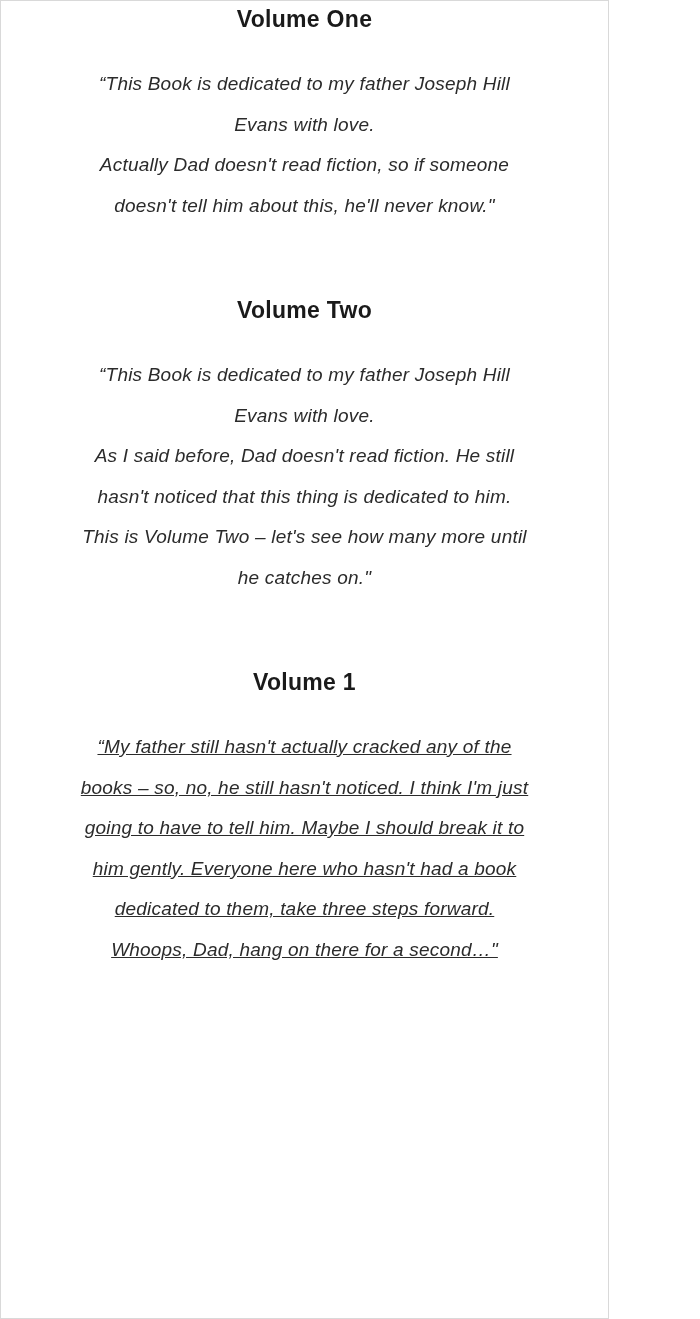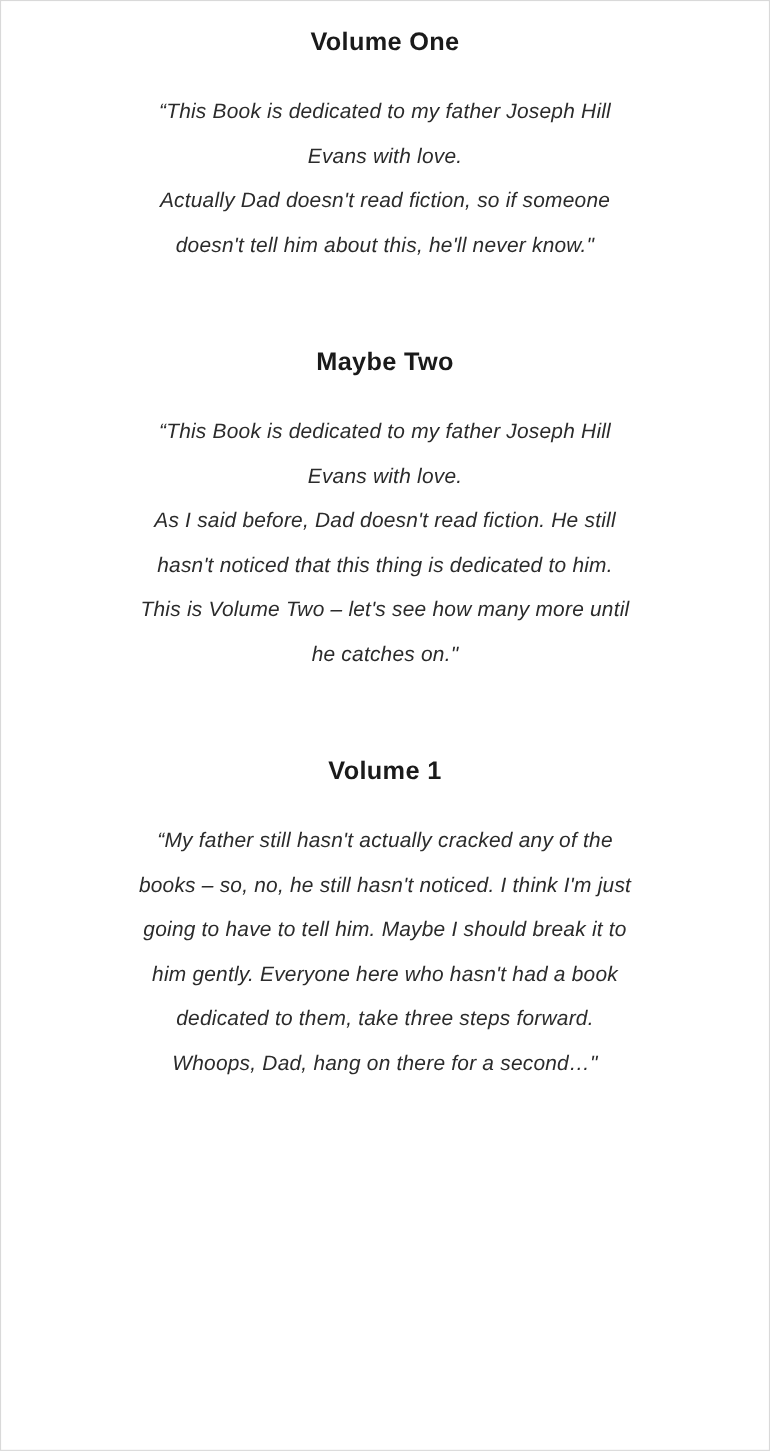--- a/index.html
+++ b/index.html
@@ -1,26 +1,26 @@
 <!DOCTYPE html>
 <html><head>
 <meta charset="utf-8">
 <style>
   html, body {
     margin: 0;
     padding: 0;
     background: #ffffff;
   }
   .page {
-    width: 700px;
+    width: 609px;
     height: 1319px;
     box-sizing: border-box;
     background: #ffffff;
     border: 1px solid #d9d9d9;
-    padding: 21px 22px 0;
+    padding: 3px 22px 0;
     font-family: "Liberation Sans", sans-serif;
     overflow: hidden;
   }
   .volume {
     text-align: center;
   }
   .volume-heading {
     margin: 0 0 29px;
     font-size: 23px;
     line-height: 31px;
@@ -33,37 +33,38 @@
     margin: 0 0 69px;
     font-size: 19px;
     line-height: 40.5px;
     font-style: italic;
     color: #2b2b2b;
     white-space: pre-line;
     letter-spacing: 0.2px;
   }
   .volume:last-child .volume-quote {
     margin-bottom: 16px;
+    text-decoration: underline;
   }
 </style>
 </head>
 <body>
 
 <div class="page">
 
   <section class="volume">
     <h2 class="volume-heading">Volume One</h2>
     <p class="volume-quote">“This Book is dedicated to my father Joseph Hill
 Evans with love.
 Actually Dad doesn't read fiction, so if someone
 doesn't tell him about this, he'll never know."</p>
   </section>
 
   <section class="volume">
-    <h2 class="volume-heading">Maybe Two</h2>
+    <h2 class="volume-heading">Volume Two</h2>
     <p class="volume-quote">“This Book is dedicated to my father Joseph Hill
 Evans with love.
 As I said before, Dad doesn't read fiction. He still
 hasn't noticed that this thing is dedicated to him.
 This is Volume Two – let's see how many more until
 he catches on."</p>
   </section>
 
 
   <section class="volume">

